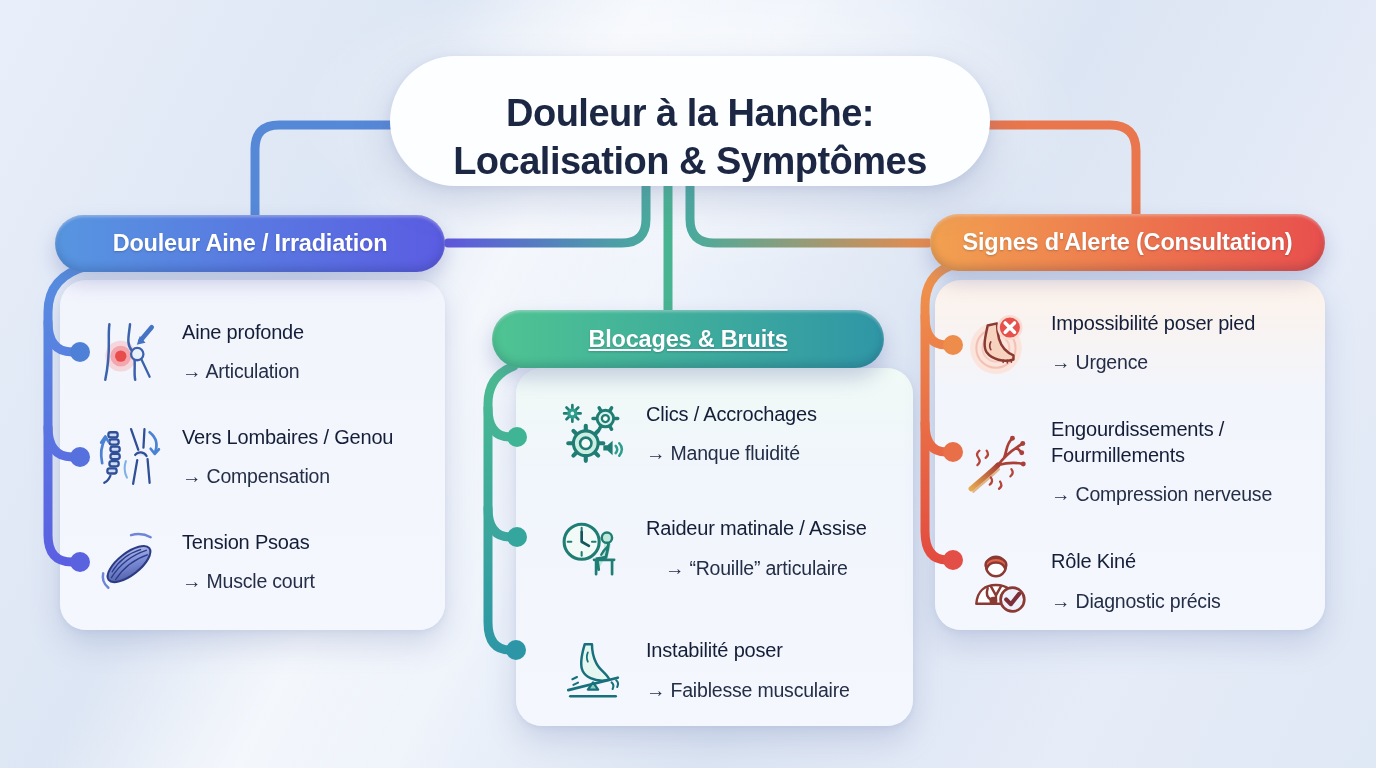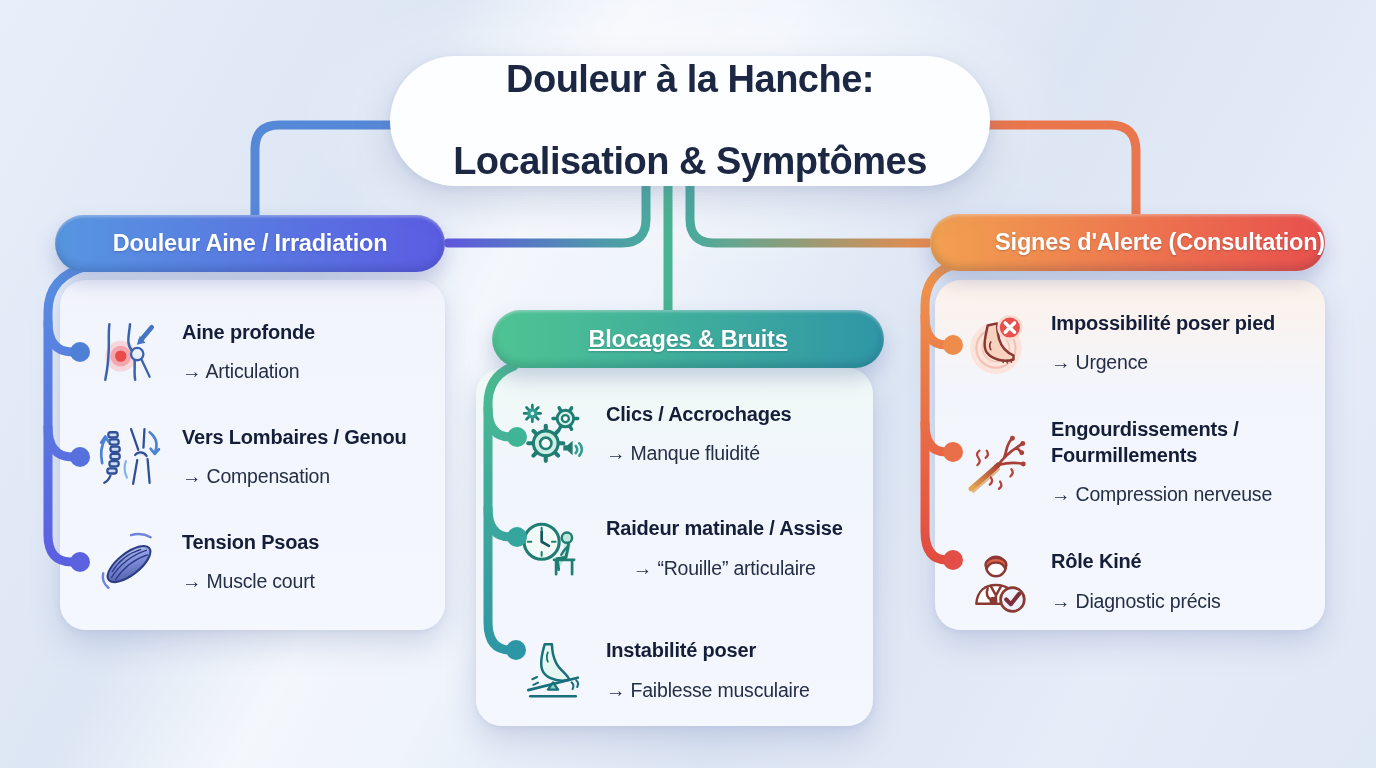--- a/index.html
+++ b/index.html
@@ -16,49 +16,49 @@
     pointer-events:none;
   }
   .card{
     position:absolute;border-radius:26px;z-index:1;
     box-shadow:0 14px 30px rgba(96,116,168,.22), 0 2px 6px rgba(96,116,168,.10);
     display:flex;flex-direction:column;box-sizing:border-box;
   }
   .card-left{left:60px;top:280px;width:385px;height:350px;
     padding:22px 14px 0 36px;gap:5px;
     background:linear-gradient(180deg,#f3f4fd 0%,#f2f5fc 18%,#f4f7fd 100%);}
-  .card-mid{left:476px;top:368px;width:397px;height:358px;
+  .card-mid{left:516px;top:368px;width:397px;height:358px;
     padding:18px 12px 0 44px;gap:16px;
     background:linear-gradient(180deg,#f0faf6 0%,#f1f5fc 30%,#f4f7fd 100%);}
   .card-right{left:935px;top:280px;width:390px;height:350px;
     padding:15px 10px 0 30px;gap:16px;
     background:linear-gradient(180deg,#fdf2ea 0%,#f2f5fc 32%,#f4f7fd 100%);}
   .row{display:flex;align-items:center;}
   .row .icon-box{width:66px;height:66px;flex:0 0 66px;margin-right:20px;}
   .icon-box svg{width:100%;height:100%;display:block;}
   .txt{min-width:0;}
-  .t{font-size:20px;font-weight:bold;color:#141e38;line-height:1.28;letter-spacing:-.2px;}
+  .t{font-size:20px;font-weight:normal;color:#141e38;line-height:1.28;letter-spacing:-.2px;}
   .d{font-size:19.5px;color:#242e47;line-height:1.3;margin-top:14px;letter-spacing:-.2px;}
   .h100{height:100px;} .h105{height:105px;text-align:center;} .h115{height:115px;}
   svg.connectors{position:absolute;left:0;top:0;z-index:2;pointer-events:none;}
   .pill{
     position:absolute;z-index:3;border-radius:29px;
     display:flex;align-items:center;justify-content:center;
     color:#fff;font-weight:bold;font-size:23.5px;letter-spacing:-.2px;
     text-shadow:0 1px 2px rgba(20,30,60,.25);
     box-shadow:0 10px 20px rgba(80,95,160,.28), inset 0 -4px 8px rgba(10,20,60,.18), inset 0 2px 3px rgba(255,255,255,.35);
   }
   .pill-left{left:55px;top:215px;width:390px;height:57px;}
   .pill-mid{left:492px;top:310px;width:392px;height:58px;text-decoration:underline;}
-  .pill-right{left:930px;top:214px;width:395px;height:57px;justify-content:flex-end;}
+  .pill-right{left:930px;top:214px;width:395px;height:57px;}
   .title-box{
     position:absolute;left:390px;top:56px;width:600px;height:130px;z-index:3;
     background:#fdfeff;border-radius:65px;
     box-shadow:0 16px 36px rgba(96,116,168,.25), 0 2px 8px rgba(96,116,168,.12);
-    display:flex;flex-direction:column;align-items:center;justify-content:space-between;
+    display:flex;flex-direction:column;align-items:center;justify-content:flex-end;
     color:#1c2744;font-weight:bold;font-size:38px;line-height:1.26;letter-spacing:-.5px;text-align:center;
   }
 </style>
 </head>
 <body>
 
 <div class="canvas">
 
   <div class="card card-left">
     <div class="row h100">

